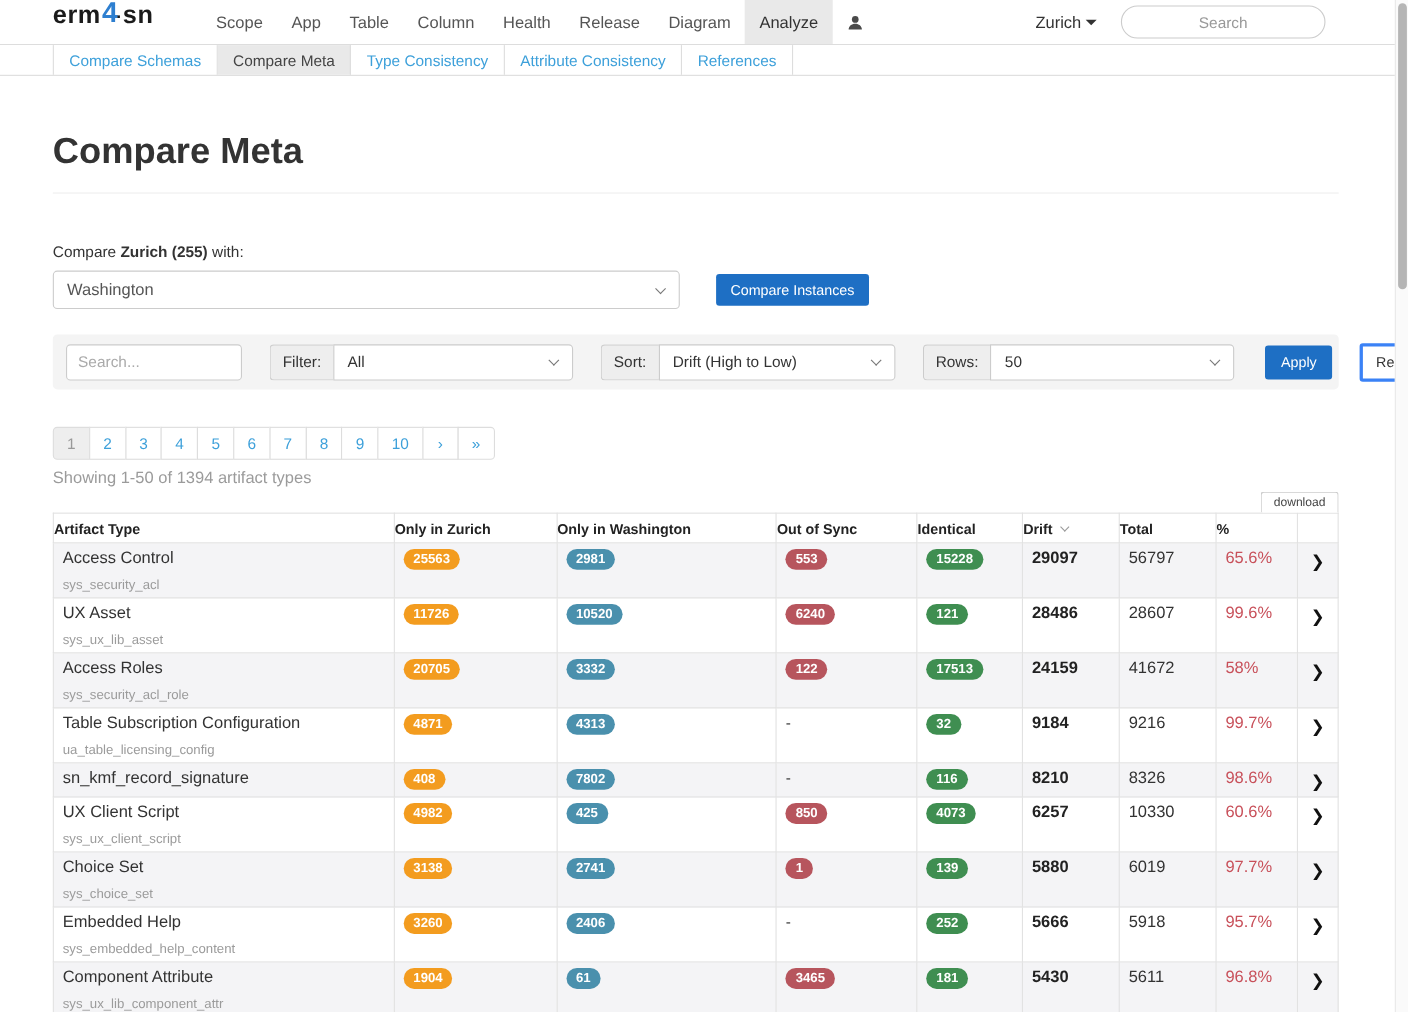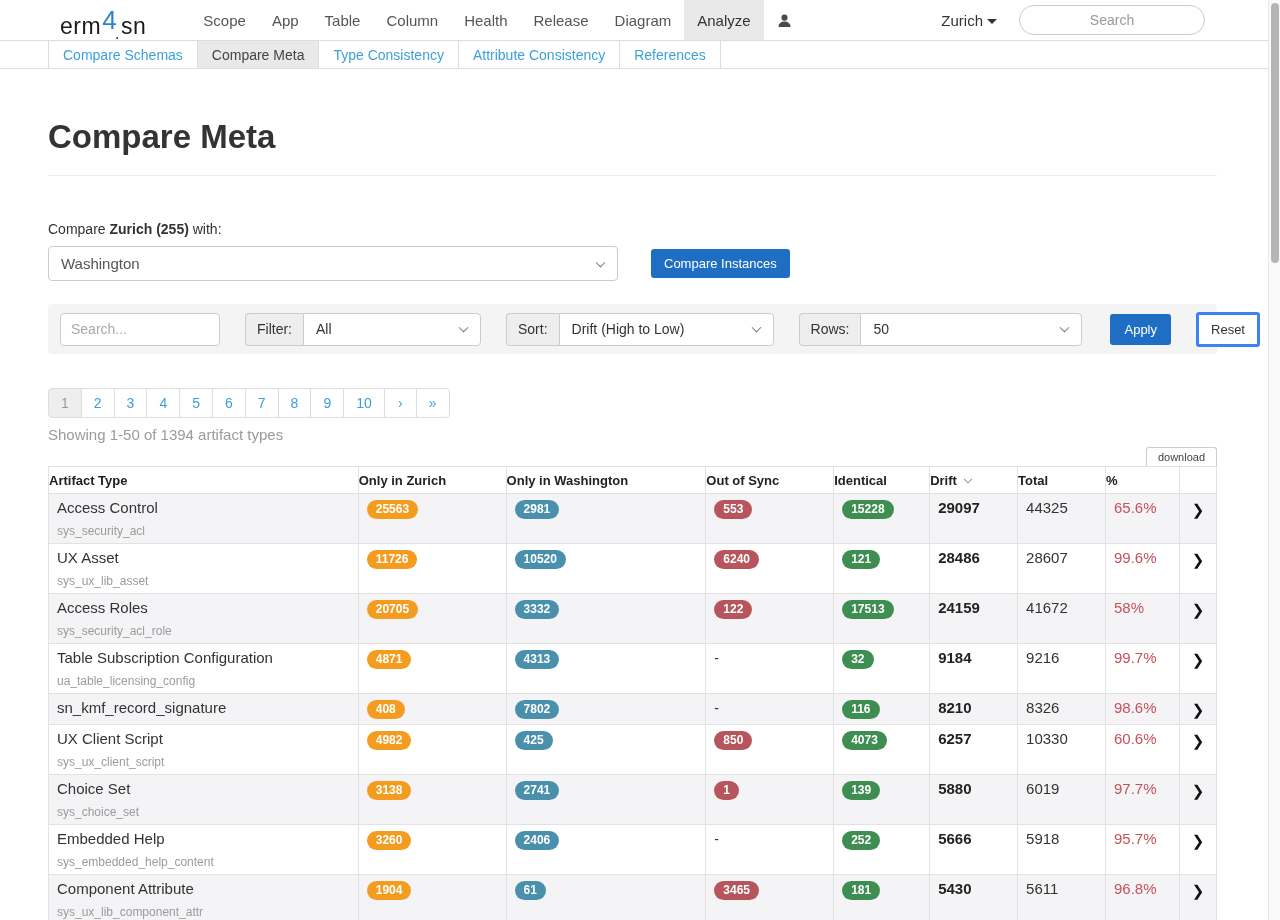--- a/index.html
+++ b/index.html
@@ -2,22 +2,22 @@
 <html><head>
 <meta charset="utf-8">
 <style>
   * { box-sizing: border-box; margin: 0; padding: 0; }
   html,body { width:1280px; height:920px; overflow:hidden; background:#fff;
     font-family:"Liberation Sans","DejaVu Sans",sans-serif; color:#333; position:relative; }
 
   
   .navbar { height:41px; border-bottom:1px solid #ddd; display:flex; align-items:stretch;
     padding-left:48px; padding-right:75px; background:#fff; }
-  .brand { display:flex; align-items:flex-end; margin-right:44px; font-weight:normal;
-    font-size:23px; color:#1b1b1b; letter-spacing:.5px;margin-left:12px; }
+  .brand { display:flex; align-items:flex-start; margin-right:44px; font-weight:bold;
+    font-size:23px; color:#1b1b1b; letter-spacing:.5px; }
   .brand .b-sup { color:#2e7fd0; font-size:26px; position:relative; top:-4px; margin:0 0px 0 1px; }
   .brand .b-dot { font-size:16px; margin:0 1px 0 -2px; position:relative; top:3px; }
   .nav-list { display:flex; list-style:none; align-items:stretch; }
   .nav-list li { display:flex; align-items:center; padding:0 13px; font-size:15px;
     color:#555; cursor:pointer; white-space:nowrap; }
   .nav-list li.active { background:#e9e9e9; color:#333; }
   .nav-user { display:flex; align-items:center; padding:0 12px; cursor:pointer; }
   .nav-right { margin-left:auto; display:flex; align-items:center; gap:22px; }
   .instance-dd { font-size:15px; color:#333; cursor:pointer; white-space:nowrap; }
   .caret { display:inline-block; width:0; height:0; border-left:5px solid transparent;
@@ -57,21 +57,21 @@
   .filterbar { margin-top:23px; background:#f4f4f4; border-radius:4px; height:50px;
     display:flex; align-items:center; padding:0 12px; gap:25px; }
   .f-search { width:160px; height:33px; border:1px solid #ccc; border-radius:4px;
     padding:0 10px; font-size:14px; outline:none; background:#fff; }
   .f-search::placeholder { color:#aaa; }
   .igroup { display:flex; align-items:stretch; height:33px; }
   .igroup .ilabel { background:#eee; border:1px solid #ccc; border-right:none;
     border-radius:4px 0 0 4px; display:flex; align-items:center; padding:4px 11px;
     font-size:14px; color:#333; }
   .igroup .fselect { border-radius:0 4px 4px 0; padding:0 12px; font-size:14px; color:#333; }
-  .sel-filter { width:178px; } .sel-sort { width:215px; } .sel-rows { width:222px; }
+  .sel-filter { width:218px; } .sel-sort { width:215px; } .sel-rows { width:222px; }
   .btn-apply { padding:8px 14px; margin-left:3px; }
   .btn-reset { background:#fff; border:3px solid #3b82f6; color:#333; padding:7px 12px; }
 
   
   .pagination { margin-top:34px; display:inline-flex; list-style:none; }
   .pagination li { min-width:33px; height:30px; display:flex; align-items:center; justify-content:center;
     border:1px solid #ddd; margin-left:-1px; font-size:14px; color:#3da0da; cursor:pointer;
     background:#fff; padding:0 12px; }
   .pagination li:first-child { margin-left:0; border-radius:4px 0 0 4px; }
   .pagination li:last-child { border-radius:0 4px 4px 0; }
@@ -245,21 +245,21 @@
   <tr class="data-row">
     <td>
       <div class="art-name">Access Control</div>
       <div class="art-key">sys_security_acl</div>
     </td>
     <td><span class="badge b-orange cell-zurich">25563</span></td>
     <td><span class="badge b-blue cell-washington">2981</span></td>
     <td><span class="badge b-red cell-sync">553</span></td>
     <td><span class="badge b-green cell-identical">15228</span></td>
     <td class="cell-drift">29097</td>
-    <td class="cell-total">44325</td>
+    <td class="cell-total">56797</td>
     <td class="cell-pct">65.6%</td>
     <td class="cell-chev">❯</td>
   </tr>
 
   <tr class="data-row">
     <td>
       <div class="art-name">UX Asset</div>
       <div class="art-key">sys_ux_lib_asset</div>
     </td>
     <td><span class="badge b-orange cell-zurich">11726</span></td>

